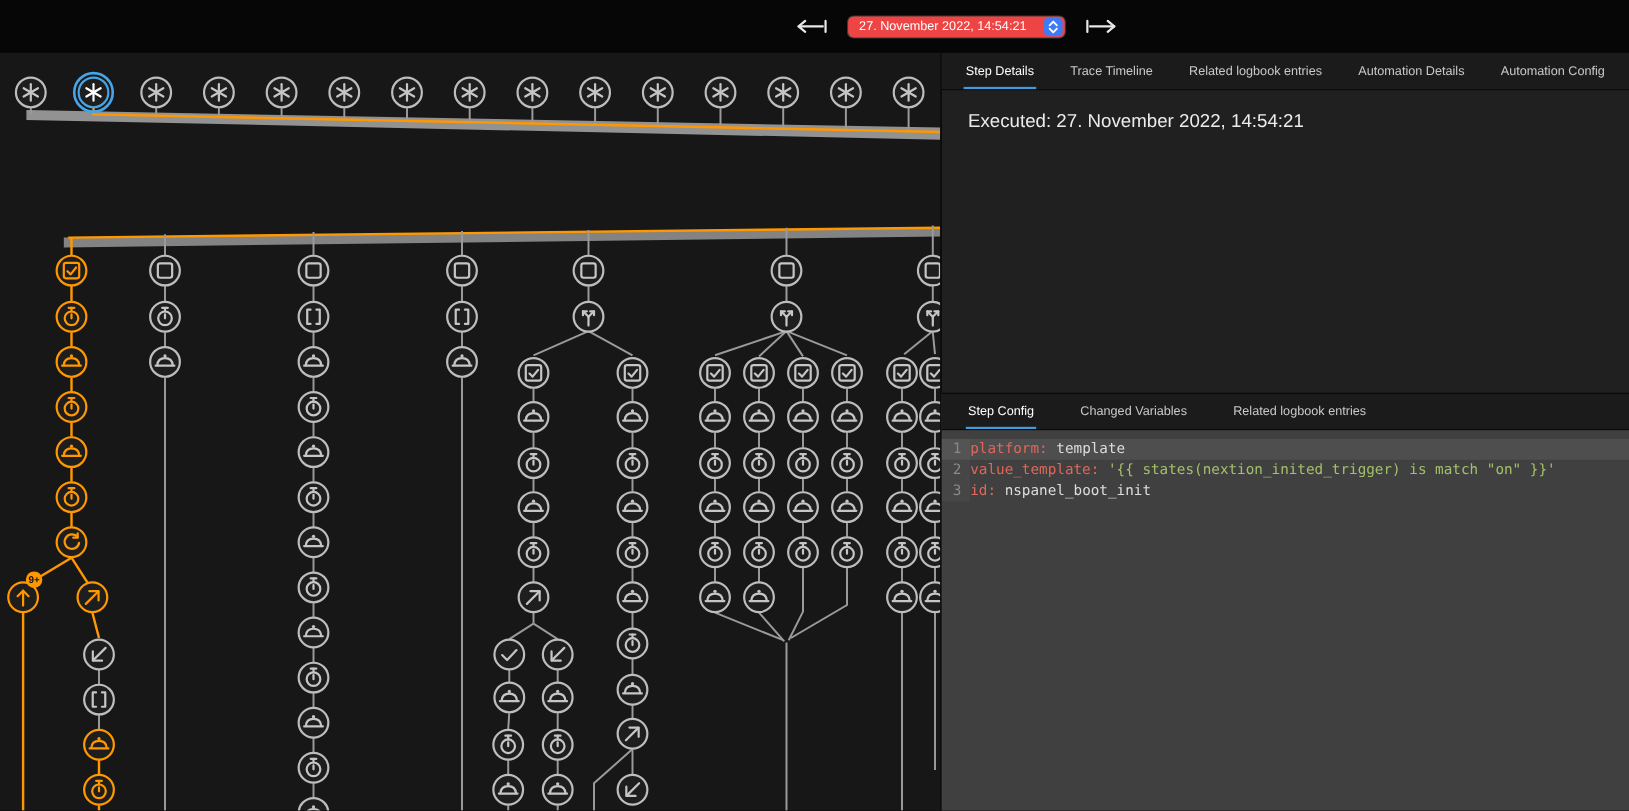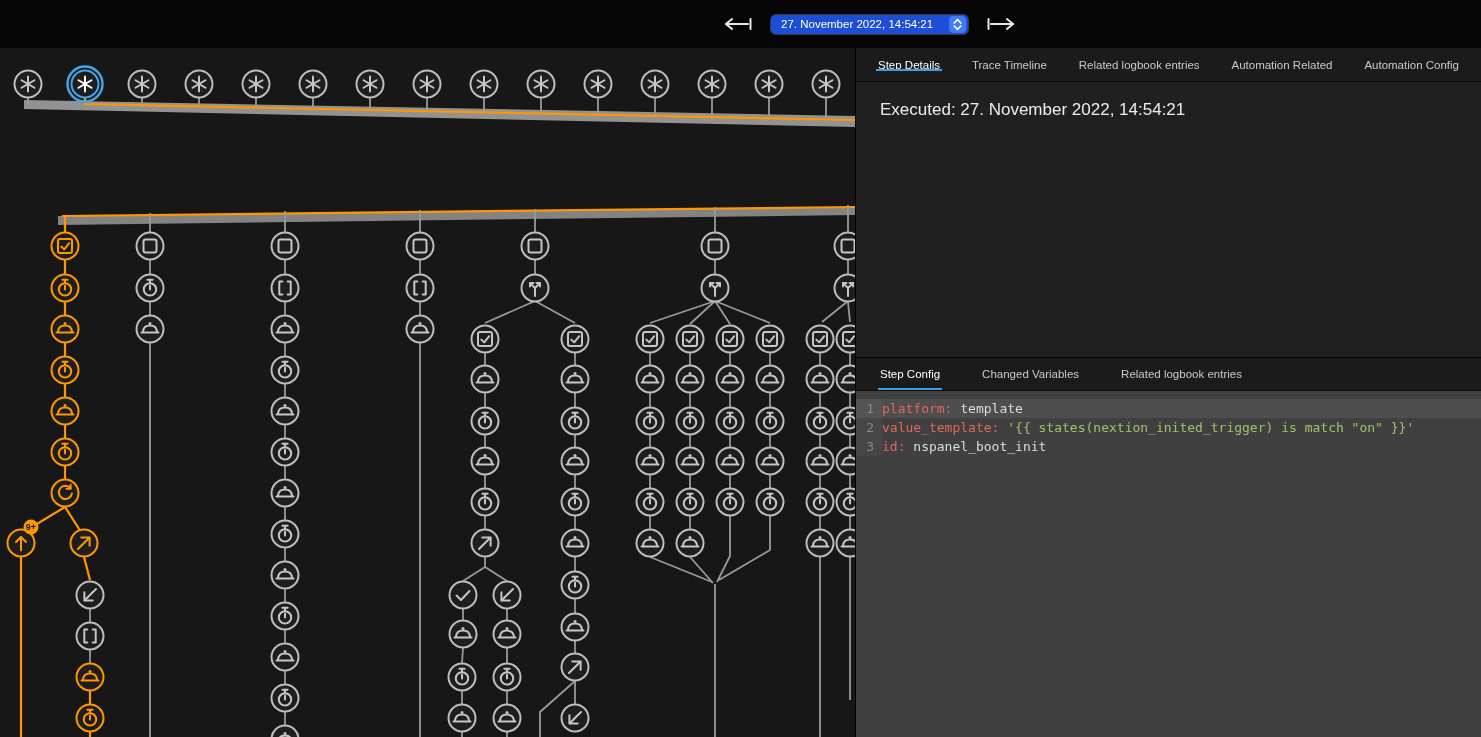--- a/index.html
+++ b/index.html
@@ -7,32 +7,32 @@
   body { width:1481px; height:737px; overflow:hidden;
          font-family:"Liberation Sans", sans-serif; }
 
   .app { position:relative; width:1481px; height:737px; background:#171717; }
 
   
   .topbar { position:absolute; top:0; left:0; right:0; height:48px; background:#060606; z-index:5; }
   .topbar-controls { position:absolute; left:718px; top:0; height:48px; display:flex; align-items:center; gap:14px; }
   .nav-arrow { background:none; border:none; padding:4px; cursor:pointer; display:flex; align-items:center; }
   .date-select { display:flex; align-items:center; gap:16px; height:21px; padding:0 2px 0 10px;
-                 background:#1d4ed8; border:1px solid #3a3a3c; border-radius:6px; cursor:pointer; }
+                 background:#ef4444; border:1px solid #3a3a3c; border-radius:6px; cursor:pointer; }
   .date-select span.val { color:#fff; font-size:11.5px; white-space:nowrap; }
   .stepper { width:17px; height:17px; border-radius:4.5px; background:#3e7bf5; display:flex; align-items:center; justify-content:center; }
 
   
   .graph-pane { position:absolute; top:48px; left:0; width:855px; height:689px; background:#171717; overflow:hidden; }
 
   
   .panel { position:absolute; top:48px; left:855px; width:626px; height:689px;
            background:#202020; border-left:1px solid #000; display:flex; flex-direction:column; }
   .tabs { display:flex; height:34px; background:#1b1b1b; border-bottom:1px solid #0b0b0b; flex:none; }
-  .tabs-top { justify-content:space-between; padding:0 20px;align-items:center; }
+  .tabs-top { justify-content:space-between; padding:0 20px; }
   .tabs-bottom { justify-content:flex-start; gap:38px; padding:0 22px; border-top:1px solid #060606; }
   .tab { position:relative; background:none; border:none; color:#c9c9c9; font-size:11.5px;
          font-family:inherit; padding:0 2px; cursor:pointer; display:flex; align-items:center; white-space:nowrap; }
   .tab.active { color:#fff; }
   .tab.active::after { content:""; position:absolute; left:0; right:0; bottom:0; height:2px; background:#3d9ce0; }
   .panel-top { height:309px; flex:none; display:flex; flex-direction:column; }
   .executed { margin:0; padding:18px 24px 0; color:#ececec; font-size:17px; }
   .panel-bottom { flex:1; display:flex; flex-direction:column; background:#404040; }
 
   .code { font-family:"DejaVu Sans Mono", monospace; font-size:13px; line-height:19px; padding-top:8px; }
@@ -1115,21 +1115,21 @@
         <button class="tab active">
             <span>Step Details</span>
           </button>
         <button class="tab">
             <span>Trace Timeline</span>
           </button>
         <button class="tab">
             <span>Related logbook entries</span>
           </button>
         <button class="tab">
-            <span>Automation Related</span>
+            <span>Automation Details</span>
           </button>
         <button class="tab">
             <span>Automation Config</span>
           </button>
       </nav>
       <p class="executed">Executed: 27. November 2022, 14:54:21</p>
     </div>
 
     <div class="panel-bottom">
       <nav class="tabs tabs-bottom">

